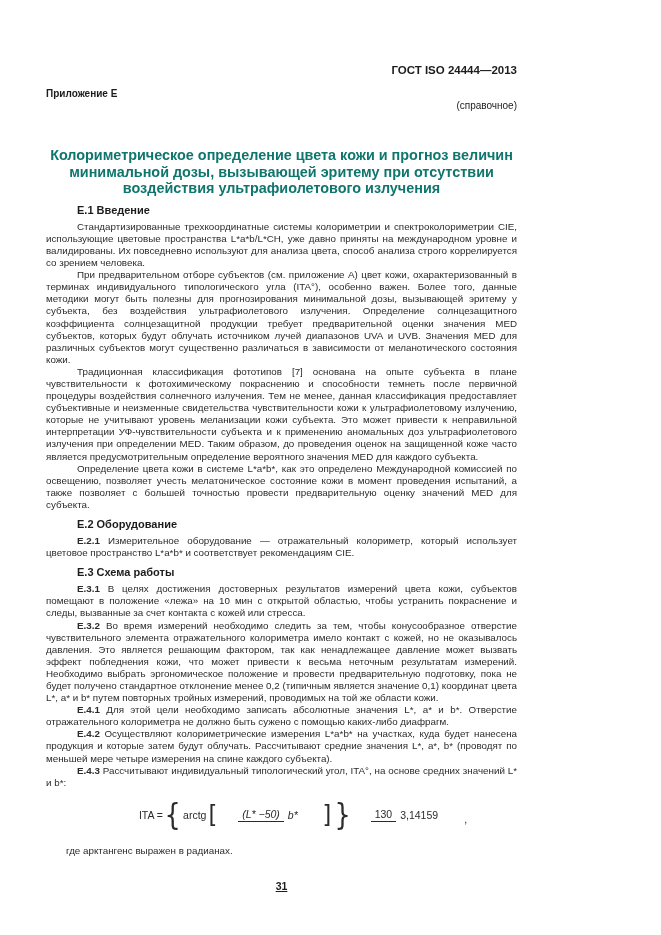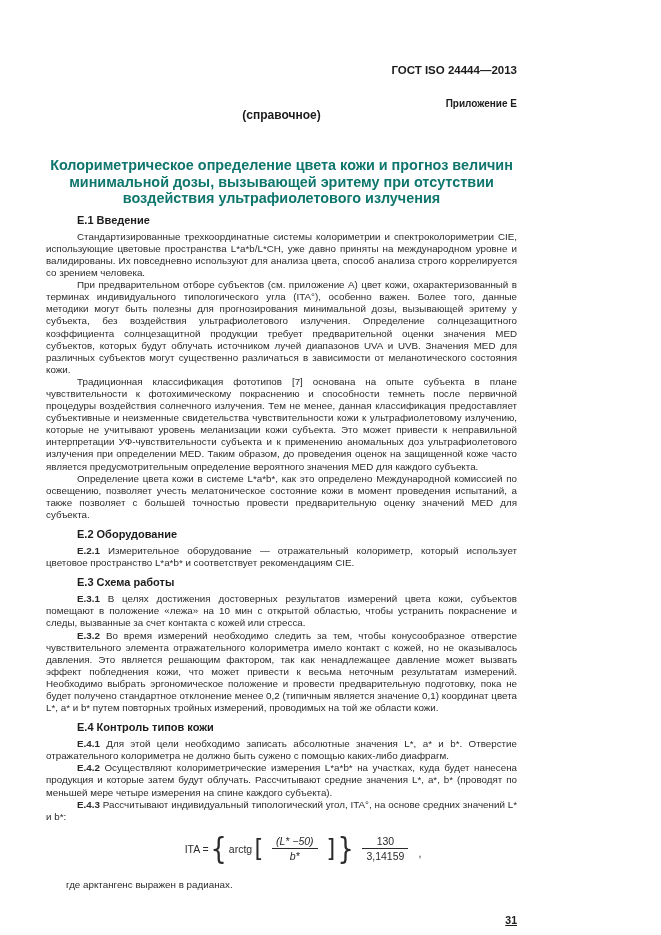--- a/index.html
+++ b/index.html
@@ -17,27 +17,27 @@
     overflow:hidden;
   }
   .std-ref{
     text-align:right;
     font-weight:bold;
     font-size:11.5px;
     line-height:13px;
     color:#1c1c1c;
   }
   .annex-title{
-    text-align:right;font-weight:bold;
+    text-align:left;font-weight:bold;
     font-size:10px;line-height:11.5px;
-    margin-top:21px;color:#1c1c1c;
+    margin-top:11px;color:#1c1c1c;
   }
   .annex-subtitle{
-    text-align:center;font-weight:bold;
-    font-size:12px;line-height:11.5px;color:#1c1c1c;
+    text-align:right;font-weight:normal;
+    font-size:10px;line-height:11.5px;color:#1c1c1c;
   }
   .doc-title{
     text-align:center;font-weight:bold;
     font-size:14.4px;line-height:16.6px;
     margin:36px 0 0 0;color:#0f766e;
   }
   .section-heading{
     font-size:11px;line-height:12px;font-weight:bold;
     margin:7px 0 5px 0;padding-left:31px;color:#1c1c1c;
   }
@@ -54,32 +54,32 @@
   }
   .formula-row .lhs{margin-right:0;padding-left:43px;}
   .fence{
     font-family:"DejaVu Sans", sans-serif;
     font-weight:400;line-height:1;
   }
   .brace{font-size:30px;transform:scaleX(.85);}
   .bracket{font-size:25px;transform:scaleX(.9);margin:0 1px;}
   .func{margin:0 1px;}
   .frac{
-    display:inline-flex;flex-direction:column;
-    text-align:center;margin:0 7px;
+    display:inline-flex;
+    text-align:center;margin:0 19px;
   }
   .frac .fnum{padding:0 4px 1px;border-bottom:1px solid #2b2b2b;}
   .frac .fden{padding:1px 4px 0;}
   .ital{font-style:italic;}
   .comma{align-self:center;margin-left:3px;padding-top:8px;}
   .formula-note{
     font-size:9.8px;line-height:12px;margin-top:15px;color:#2b2b2b;padding-left:20px;
   }
   .page-number{
-    text-align:right;font-weight:bold;
+    text-align:center;font-weight:bold;
     font-size:10.5px;margin-top:23px;color:#1c1c1c;text-decoration:underline;
   }
 </style>
 </head>
 <body>
 
 <div class="page">
 
   <div class="std-ref">ГОСТ ISO 24444—2013</div>
 
@@ -94,21 +94,20 @@
   <p class="par"><span class="pnum"></span><span>Традиционная классификация фототипов [7] основана на опыте субъекта в плане чувствительности к фотохимическому покраснению и способности темнеть после первичной процедуры воздействия солнечного излучения. Тем не менее, данная классификация предоставляет субъективные и неизменные свидетельства чувствительности кожи к ультрафиолетовому излучению, которые не учитывают уровень меланизации кожи субъекта. Это может привести к неправильной интерпретации УФ-чувствительности субъекта и к применению аномальных доз ультрафиолетового излучения при определении MED. Таким образом, до проведения оценок на защищенной коже часто является предусмотрительным определение вероятного значения MED для каждого субъекта.</span></p>
   <p class="par"><span class="pnum"></span><span>Определение цвета кожи в системе L*a*b*, как это определено Международной комиссией по освещению, позволяет учесть мелатоническое состояние кожи в момент проведения испытаний, а также позволяет с большей точностью провести предварительную оценку значений MED для субъекта.</span></p>
 
   <div class="section-heading">Е.2 Оборудование</div>
   <p class="par"><span class="pnum">Е.2.1 </span><span>Измерительное оборудование — отражательный колориметр, который использует цветовое пространство L*a*b* и соответствует рекомендациям CIE.</span></p>
 
   <div class="section-heading">Е.3 Схема работы</div>
   <p class="par"><span class="pnum">Е.3.1 </span><span>В целях достижения достоверных результатов измерений цвета кожи, субъектов помещают в положение «лежа» на 10 мин с открытой областью, чтобы устранить покраснение и следы, вызванные за счет контакта с кожей или стресса.</span></p>
   <p class="par"><span class="pnum">Е.3.2 </span><span>Во время измерений необходимо следить за тем, чтобы конусообразное отверстие чувствительного элемента отражательного колориметра имело контакт с кожей, но не оказывалось давления. Это является решающим фактором, так как ненадлежащее давление может вызвать эффект побледнения кожи, что может привести к весьма неточным результатам измерений. Необходимо выбрать эргономическое положение и провести предварительную подготовку, пока не будет получено стандартное отклонение менее 0,2 (типичным является значение 0,1) координат цвета L*, a* и b* путем повторных тройных измерений, проводимых на той же области кожи.</span></p>
 
-  <div class="section-heading">Е.4 Контроль типов кожи</div>
   <p class="par"><span class="pnum">Е.4.1 </span><span>Для этой цели необходимо записать абсолютные значения L*, a* и b*. Отверстие отражательного колориметра не должно быть сужено с помощью каких-либо диафрагм.</span></p>
   <p class="par"><span class="pnum">Е.4.2 </span><span>Осуществляют колориметрические измерения L*a*b* на участках, куда будет нанесена продукция и которые затем будут облучать. Рассчитывают средние значения L*, a*, b* (проводят по меньшей мере четыре измерения на спине каждого субъекта).</span></p>
   <p class="par"><span class="pnum">Е.4.3 </span><span>Рассчитывают индивидуальный типологический угол, ITA°, на основе средних значений L* и b*:</span></p>
 
   <div class="formula-row">
     <span class="lhs">ITA =</span>
     <span class="fence brace">{</span>
     <span class="func">arctg</span>
     <span class="fence bracket">[</span>
     <span class="frac">

